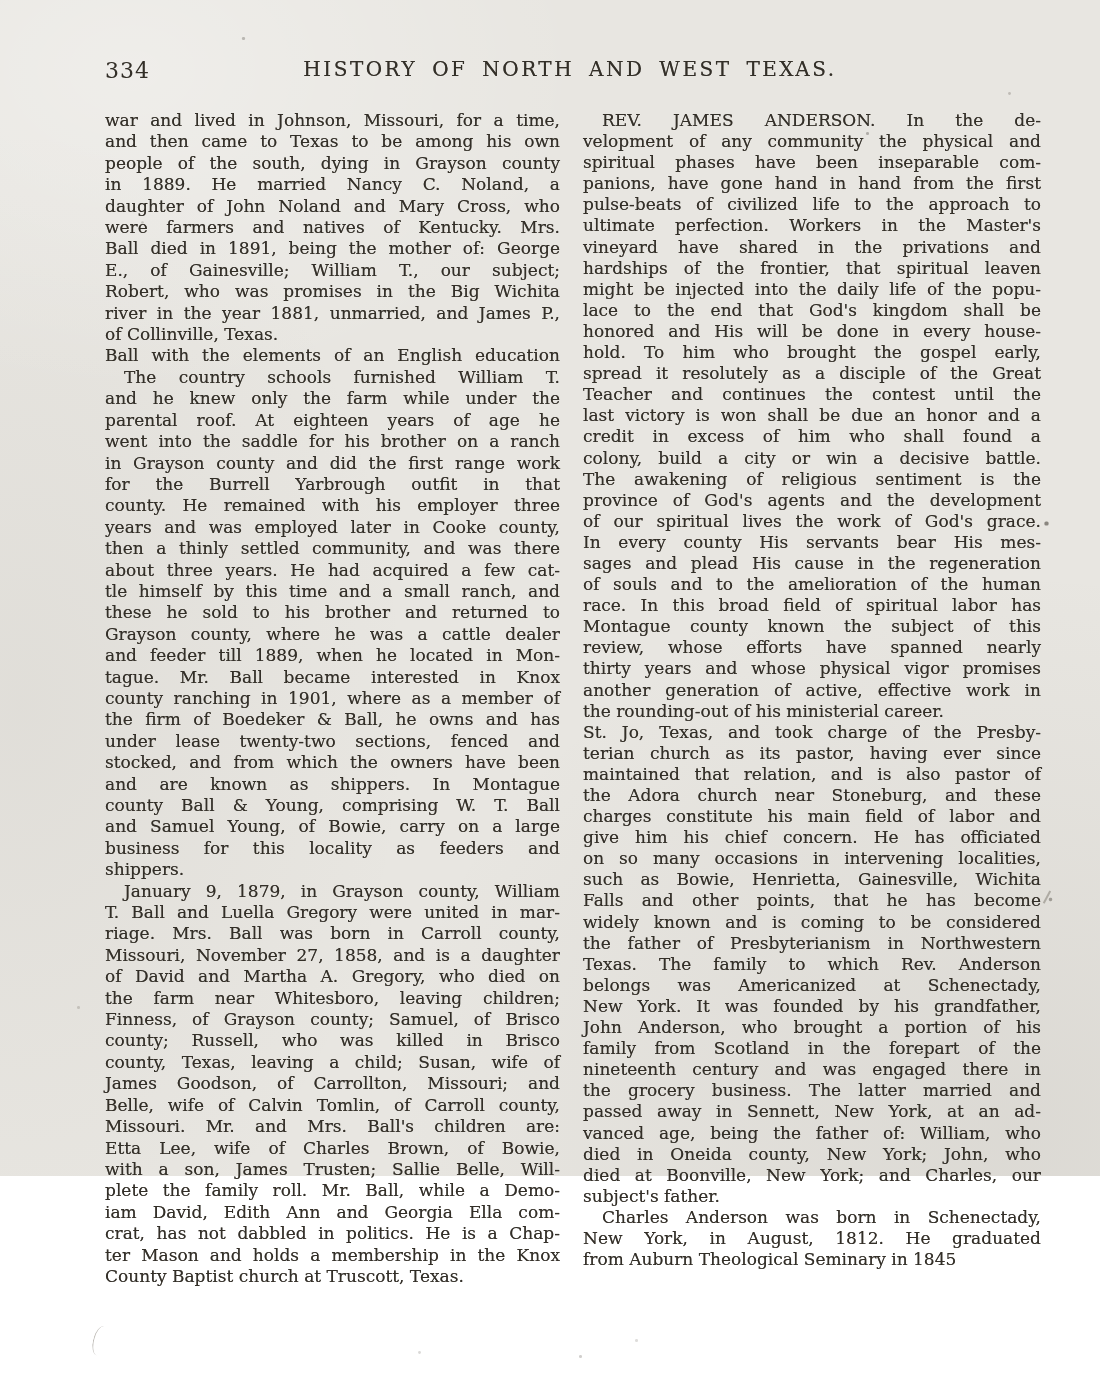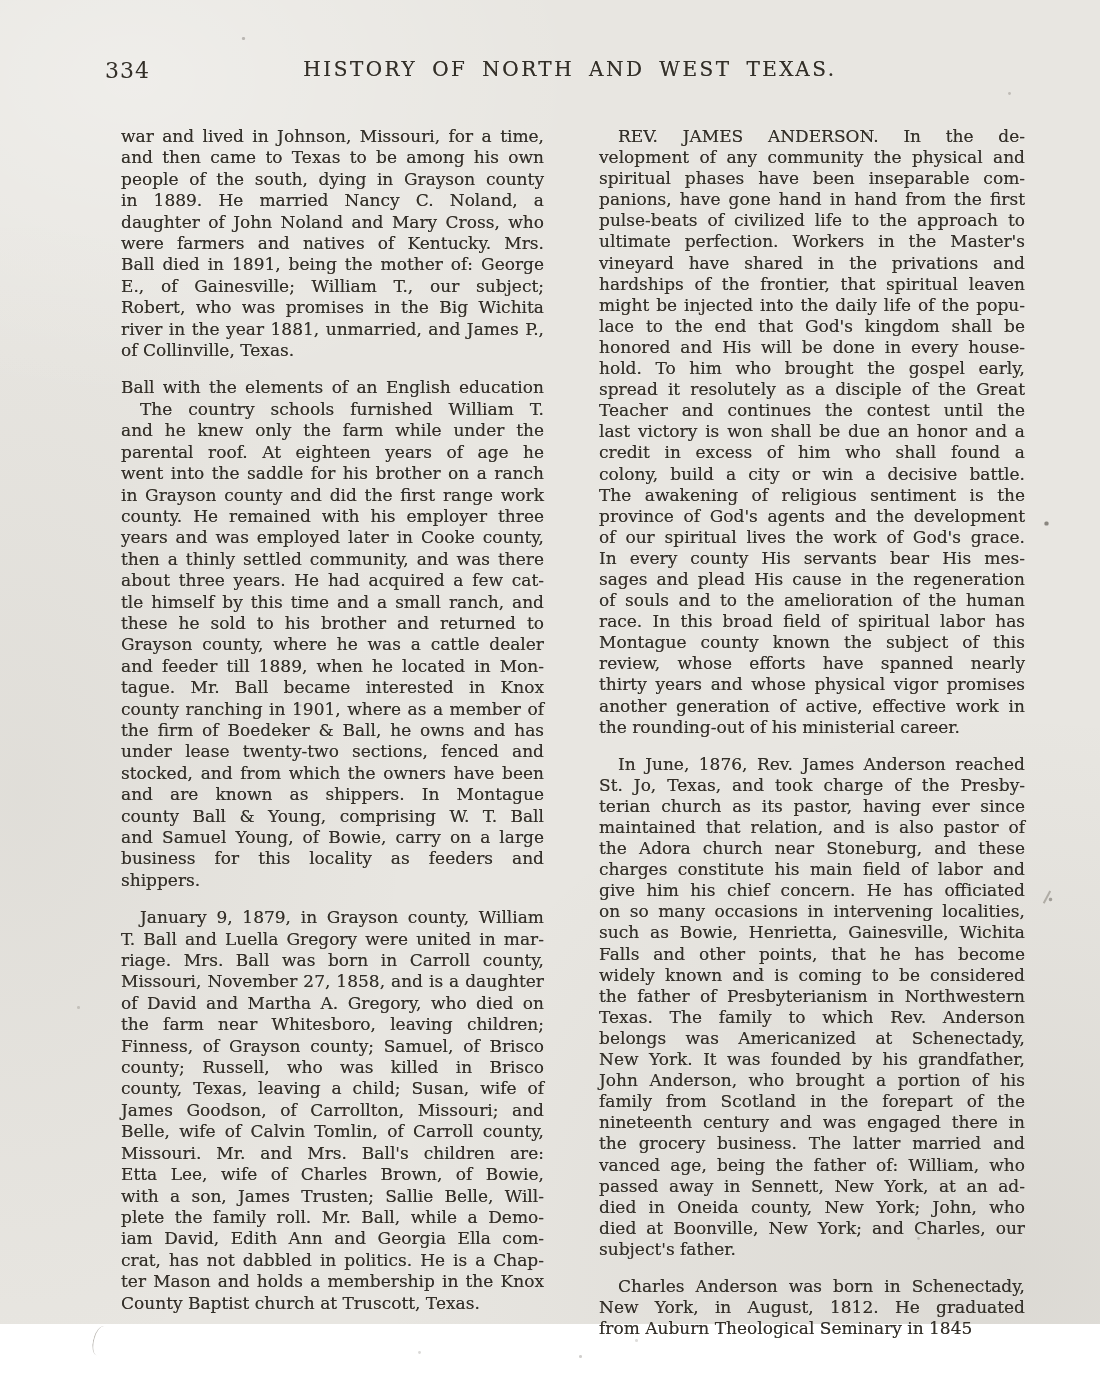--- a/index.html
+++ b/index.html
@@ -3,21 +3,21 @@
 <meta charset="utf-8">
 <style>
   html, body { margin: 0; padding: 0; }
   body {
     width: 1100px; height: 1400px;
     font-family: "DejaVu Serif", "Liberation Serif", serif;
     overflow: hidden;
   }
   .page {
     position: relative;
-    width: 1100px; height: 1324px;
+    width: 1100px; height: 1176px;
     background:
       radial-gradient(ellipse 700px 500px at 12% 6%, rgba(255,255,255,0.30), rgba(255,255,255,0) 65%),
       radial-gradient(ellipse 900px 800px at 92% 96%, rgba(110,104,94,0.10), rgba(110,104,94,0) 70%),
       radial-gradient(ellipse 600px 900px at 2% 60%, rgba(120,114,104,0.07), rgba(120,114,104,0) 65%),
       #e8e6e1;
     color: #332f28;
   }
   .page-number {
     position: absolute; left: 105px; top: 58px;
     font-size: 22px; letter-spacing: 1px;
@@ -28,21 +28,21 @@
     font-size: 20px; letter-spacing: 2.5px; word-spacing: 6px;
     text-shadow: 0 0 0.6px rgba(46,42,35,0.65);
   }
   .column {
     position: absolute; top: 110px;
     font-size: 17px;
     text-shadow: 0 0 0.55px rgba(46,42,35,0.6);
   }
   .col-left  { left: 105px; width: 455px; line-height: 21.4px; }
   .col-right { left: 583px; width: 458px; line-height: 21.1px; }
-  .paragraph { margin: 16px; }
+  .paragraph { margin: 0; }
   .line {
     text-align: justify;
     text-align-last: justify;
     text-justify: inter-word;
   }
   .line.last { text-align-last: left; }
   .line.first-indent { text-indent: 19px; }
   
   .specks {
     position: absolute; left: 0; top: 0; width: 1px; height: 1px;
@@ -96,20 +96,21 @@
         <div class="line">river in the year 1881, unmarried, and James P.,</div>
         <div class="line last">of Collinville, Texas.</div>
       </div>
       <div class="paragraph">
         <div class="line">Ball with the elements of an English education</div>
         <div class="line first-indent">The country schools furnished William T.</div>
         <div class="line">and he knew only the farm while under the</div>
         <div class="line">parental roof.  At eighteen years of age he</div>
         <div class="line">went into the saddle for his brother on a ranch</div>
         <div class="line">in Grayson county and did the first range work</div>
+        <div class="line">for the Burrell Yarbrough outfit in that</div>
         <div class="line">county.  He remained with his employer three</div>
         <div class="line">years and was employed later in Cooke county,</div>
         <div class="line">then a thinly settled community, and was there</div>
         <div class="line">about three years.  He had acquired a few cat-</div>
         <div class="line">tle himself by this time and a small ranch, and</div>
         <div class="line">these he sold to his brother and returned to</div>
         <div class="line">Grayson county, where he was a cattle dealer</div>
         <div class="line">and feeder till 1889, when he located in Mon-</div>
         <div class="line">tague.  Mr. Ball became interested in Knox</div>
         <div class="line">county ranching in 1901, where as a member of</div>
@@ -171,41 +172,40 @@
         <div class="line">sages and plead His cause in the regeneration</div>
         <div class="line">of souls and to the amelioration of the human</div>
         <div class="line">race.  In this broad field of spiritual labor has</div>
         <div class="line">Montague county known the subject of this</div>
         <div class="line">review, whose efforts have spanned nearly</div>
         <div class="line">thirty years and whose physical vigor promises</div>
         <div class="line">another generation of active, effective work in</div>
         <div class="line last">the rounding-out of his ministerial career.</div>
       </div>
       <div class="paragraph">
-        <div class="line first-indent">In June, 1876, Rev. James Anderson reached</div>
         <div class="line">St. Jo, Texas, and took charge of the Presby-</div>
         <div class="line">terian church as its pastor, having ever since</div>
         <div class="line">maintained that relation, and is also pastor of</div>
         <div class="line">the Adora church near Stoneburg, and these</div>
         <div class="line">charges constitute his main field of labor and</div>
         <div class="line">give him his chief concern.  He has officiated</div>
         <div class="line">on so many occasions in intervening localities,</div>
         <div class="line">such as Bowie, Henrietta, Gainesville, Wichita</div>
         <div class="line">Falls and other points, that he has become</div>
         <div class="line">widely known and is coming to be considered</div>
         <div class="line">the father of Presbyterianism in Northwestern</div>
         <div class="line">Texas.  The family to which Rev. Anderson</div>
         <div class="line">belongs was Americanized at Schenectady,</div>
         <div class="line">New York.  It was founded by his grandfather,</div>
         <div class="line">John Anderson, who brought a portion of his</div>
         <div class="line">family from Scotland in the forepart of the</div>
         <div class="line">nineteenth century and was engaged there in</div>
         <div class="line">the grocery business.  The latter married and</div>
+        <div class="line">passed away in Sennett, New York, at an ad-</div>
         <div class="line">vanced age, being the father of:  William, who</div>
-        <div class="line">passed away in Sennett, New York, at an ad-</div>
         <div class="line">died in Oneida county, New York; John, who</div>
         <div class="line">died at Boonville, New York; and Charles, our</div>
         <div class="line last">subject's father.</div>
       </div>
       <div class="paragraph">
         <div class="line first-indent">Charles Anderson was born in Schenectady,</div>
         <div class="line">New York, in August, 1812.  He graduated</div>
         <div class="line last">from Auburn Theological Seminary in 1845</div>
       </div>
     </div>

